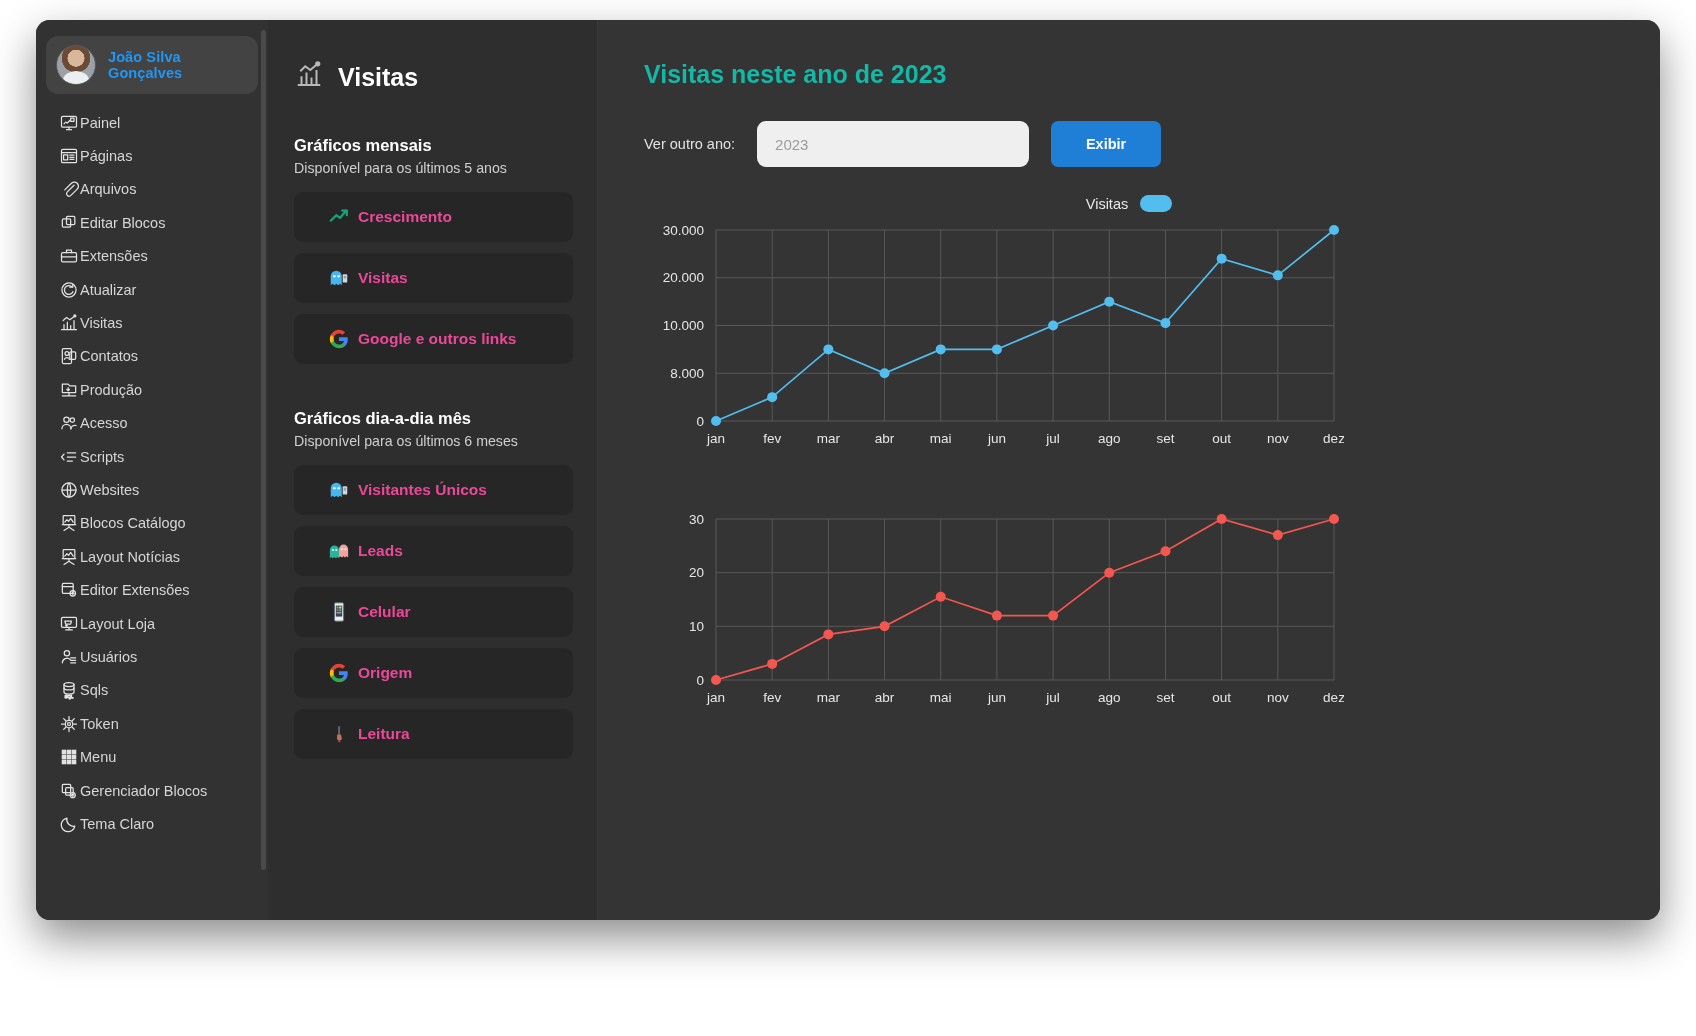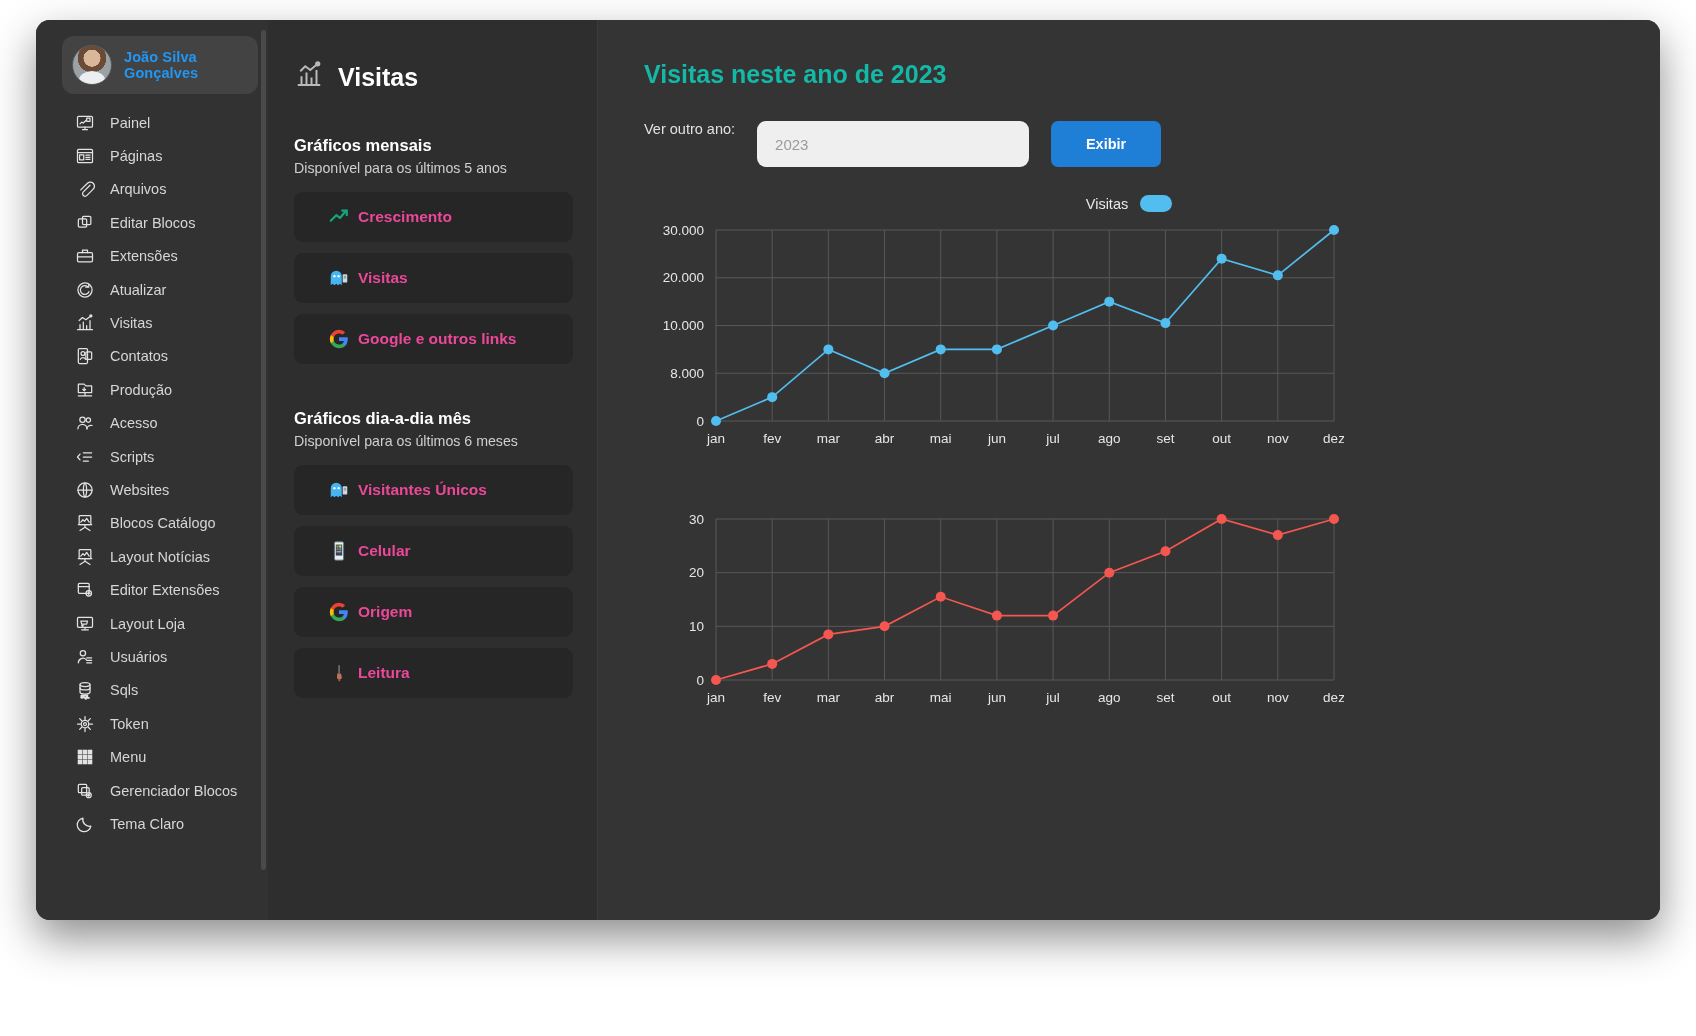--- a/index.html
+++ b/index.html
@@ -16,21 +16,21 @@
     border-radius: 14px;
     box-shadow: 0 18px 44px rgba(0,0,0,0.45);
     display: flex;
     overflow: hidden;
   }
 
   
   .sidebar {
     width: 232px;
     background: #323232;
-    padding: 8px 0 0 16px;
+    padding: 8px 0 0 0;
     flex: 0 0 232px;
     position: relative;
   }
   .profile {
     margin: 8px 10px 10px 10px;
     background: #434343;
     border-radius: 12px;
     height: 58px;
     display: flex;
     align-items: center;
@@ -47,21 +47,21 @@
   }
   .avatar::after {
     content: ""; position: absolute; left: 6px; right: 6px; bottom: 0; height: 13px;
     background: #eceff1; border-radius: 50% 50% 0 0 / 70% 70% 0 0;
   }
   .profile-name {
     color: #2196f3; font-size: 14.5px; font-weight: bold; letter-spacing: .1px;
   }
   .nav { padding: 2px 0 0 0; }
   .nav-item {
-    display: flex; align-items: center; gap: 14px;
+    display: flex; align-items: center; 
     height: 33.4px; padding-left: 22px;
     color: #d6d6d6; font-size: 14.5px;
     cursor: pointer;
   }
   .nav-ico { width: 22px; height: 22px; flex: 0 0 22px; display: flex; align-items: center; justify-content: center; }
   .nav-ico svg { width: 20px; height: 20px; stroke: #e3e3e3; fill: none; stroke-width: 1.5; }
   .sb-scroll-track {
     position: absolute; right: 1px; top: 0; width: 5px; height: 100%;
     background: transparent;
   }
@@ -92,21 +92,21 @@
     border: none; width: 100%; text-align: left;
     font-family: "Liberation Sans", sans-serif;
   }
   .cbtn .bi { position: absolute; margin-left: -30px; width: 22px; height: 22px;
               display: flex; align-items: center; justify-content: center; }
   .gap2 { height: 34px; }
 
   
   .main { flex: 1; background: #343434; padding: 40px 46px 0 46px; position: relative; }
   .main h1 { color: #14b8a6; font-size: 25px; font-weight: bold; margin-bottom: 32px; }
-  .yearrow { display: flex; align-items: flex-start; gap: 22px; margin-bottom: 28px; }
+  .yearrow { display: flex; align-items: center; gap: 22px; margin-bottom: 28px; }
   .yearlbl { color: #e2e2e2; font-size: 14.5px; }
   .yearinput {
     width: 272px; height: 46px; background: #efefef; border: none; border-radius: 9px;
     padding: 0 18px; font-size: 15px; color: #333;
     font-family: "Liberation Sans", sans-serif;
   }
   .yearinput::placeholder { color: #9b9b9b; }
   .exibir {
     width: 110px; height: 46px; background: #1f7fd6; color: #fff;
     border: none; border-radius: 7px; font-size: 14.5px; font-weight: bold; cursor: pointer;
@@ -420,20 +420,33 @@
           <span class="bi">
             <svg viewBox="0 0 24 24" width="22" height="22">
               <path d="M3 10a6 6 0 0112 0v10l-2-1.6-2 1.6-2-1.6-2 1.6-2-1.6L3 20z" fill="#45b6ef"></path>
               <circle cx="7" cy="10" r="1.3" fill="#fff"></circle>
               <circle cx="11.6" cy="10" r="1.3" fill="#fff"></circle>
               <rect x="16" y="8" width="5" height="9" rx="1" fill="#cfd8dc"></rect>
               <rect x="17.2" y="9.6" width="2.6" height="3" fill="#90a4ae"></rect>
             </svg>
           </span>
           <span>Visitantes Únicos</span>
+        </button>
+        <button class="cbtn">
+          <span class="bi">
+            <svg viewBox="0 0 24 24" width="22" height="22">
+              <path d="M2 11a5 5 0 0110 0v9l-1.7-1.4-1.7 1.4-1.7-1.4L5.2 20 3.5 18.6 2 20z" fill="#2bb39a"></path>
+              <circle cx="5.3" cy="11" r="1.1" fill="#fff"></circle>
+              <circle cx="9" cy="11" r="1.1" fill="#fff"></circle>
+              <path d="M12 10a5 5 0 0110 0v9l-1.7-1.4-1.7 1.4-1.7-1.4-1.7 1.4-1.7-1.4L12 19z" fill="#f2a3a0"></path>
+              <circle cx="15.4" cy="10" r="1.1" fill="#fff"></circle>
+              <circle cx="19" cy="10" r="1.1" fill="#fff"></circle>
+            </svg>
+          </span>
+          <span>Leads</span>
         </button>
         <button class="cbtn">
           <span class="bi">
             <svg viewBox="0 0 24 24" width="22" height="22">
               <rect x="7" y="2" width="10" height="20" rx="1.5" fill="#eceff1" stroke="#546e7a" stroke-width="1"></rect>
               <rect x="8.5" y="5" width="7" height="12" fill="#37474f"></rect>
               <rect x="9.3" y="6" width="2.2" height="2.2" fill="#66bb6a"></rect>
               <rect x="12.3" y="6" width="2.2" height="2.2" fill="#ffee58"></rect>
               <rect x="9.3" y="9" width="2.2" height="2.2" fill="#ef5350"></rect>
               <rect x="12.3" y="9" width="2.2" height="2.2" fill="#42a5f5"></rect>

